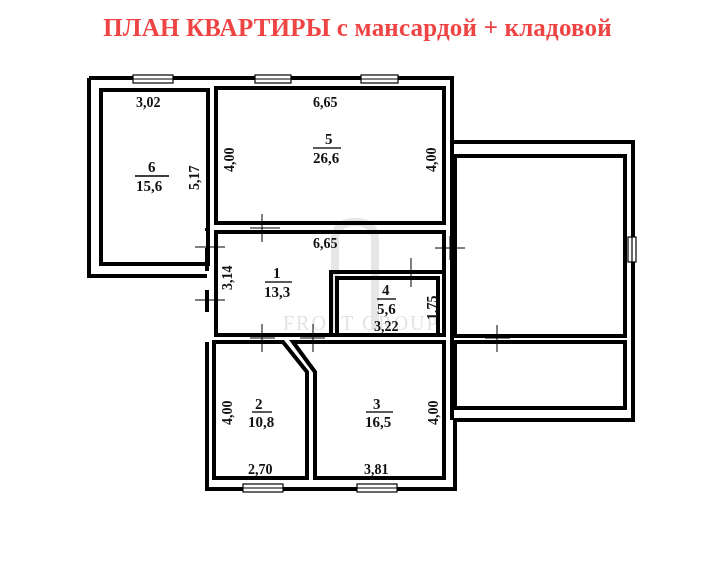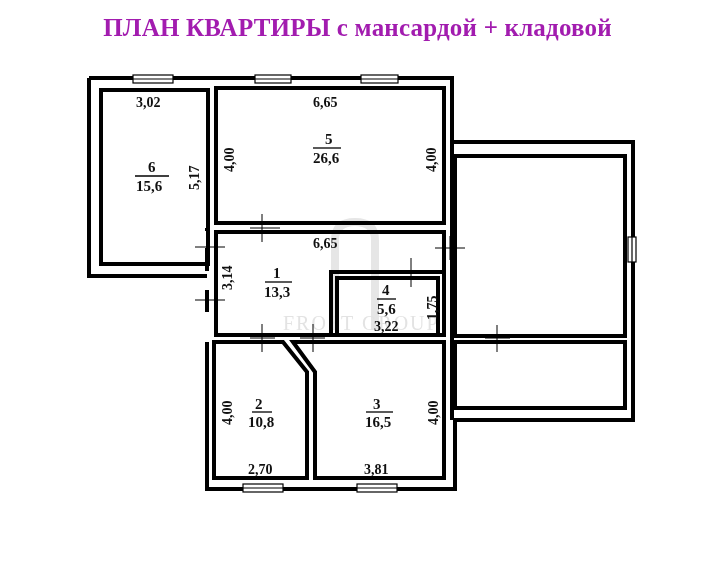--- a/index.html
+++ b/index.html
@@ -1,17 +1,17 @@
 <!DOCTYPE html>
 <html><head>
 <meta charset="utf-8">
 <style>
   html, body { margin: 0; padding: 0; background: #ffffff; }
   body { width: 715px; height: 568px; position: relative; overflow: hidden; font-family: "Liberation Serif", serif; }
-  .title { position: absolute; left: 0; top: 14px; width: 715px; text-align: center; font-weight: bold; font-size: 25px; color: #a21caf; letter-spacing: 0.2px; }
+  .title { position: absolute; left: 0; top: 14px; width: 715px; text-align: center; font-weight: bold; font-size: 25px; color: #ef4444; letter-spacing: 0.2px; }
   svg { position: absolute; left: 0; top: 0; }
   .lbl { font-family: "Liberation Serif", serif; font-weight: bold; font-size: 14px; fill: #111; }
   .room-num { font-family: "Liberation Serif", serif; font-weight: bold; font-size: 15px; fill: #111; }
   .wm { font-family: "Liberation Serif", serif; font-size: 20px; fill: #e3e3e3; letter-spacing: 2px; }
 </style>
 </head>
 <body>
 
 <div class="title">ПЛАН КВАРТИРЫ с мансардой + кладовой</div>
 

